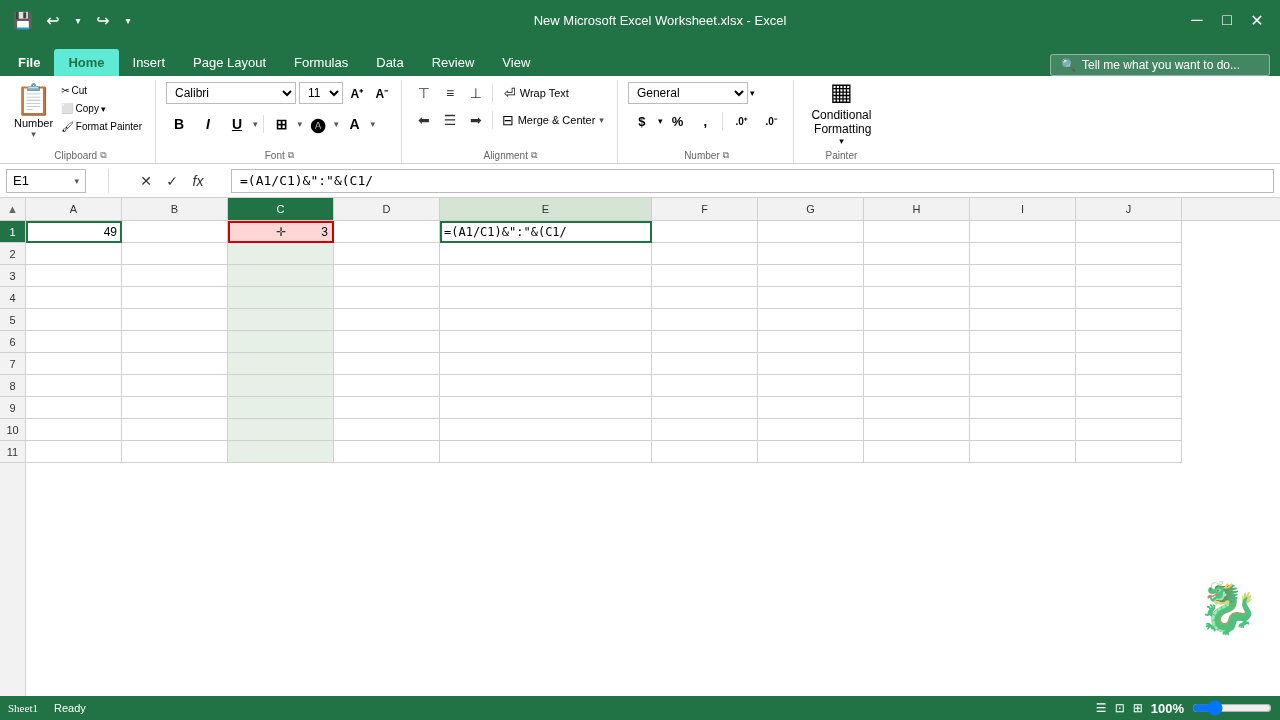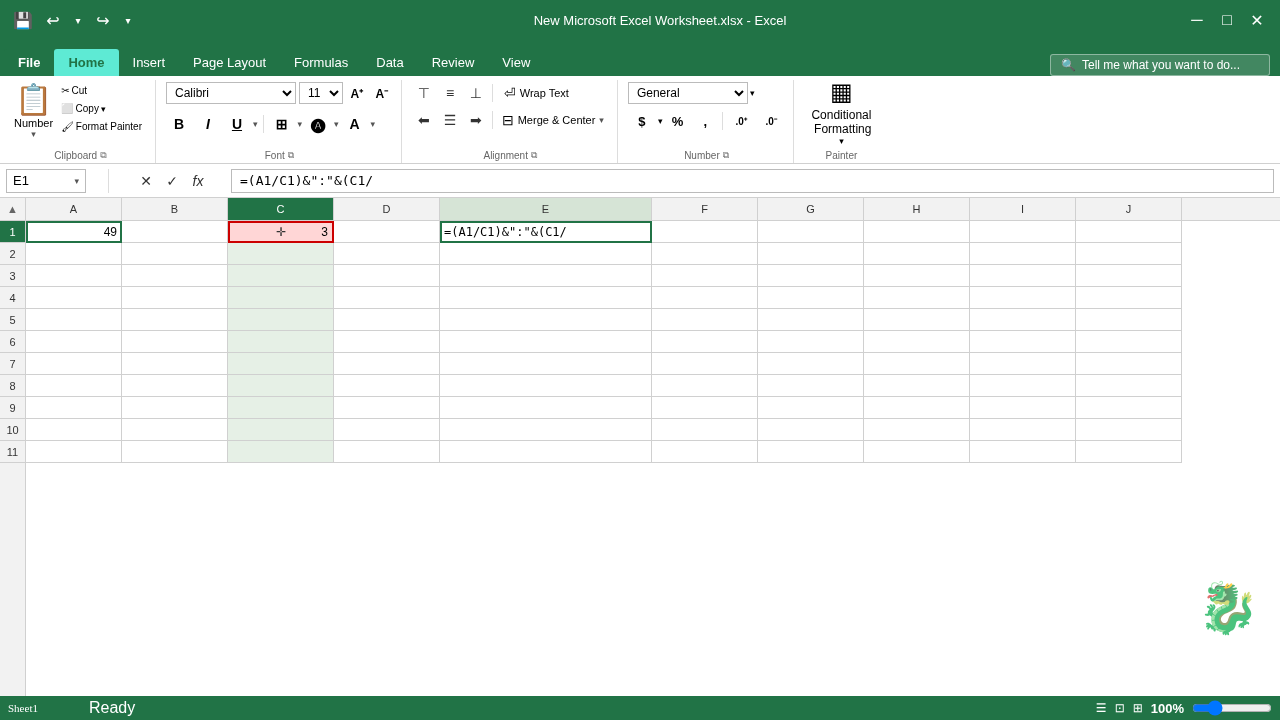--- a/index.html
+++ b/index.html
@@ -609,21 +609,21 @@
       <div class="cell col-I"></div>
       <div class="cell col-J"></div>
     </div>
   </div>
 
   <div class="watermark">🐉</div>
 </div>
 
 <div style="position:fixed;bottom:0;left:0;right:0;height:24px;background:#217346;display:flex;align-items:center;padding:0 8px;gap:16px;">
   <span style="color:#fff;font-size:11px;font-family:Liberation Serif, serif;">Sheet1</span>
-  <span style="color:#fff;font-size:16px;margin-left:35px;">Ready</span>
+  <span style="color:#fff;font-size:11px;">Ready</span>
   <div style="margin-left:auto;display:flex;align-items:center;gap:8px;">
     <span style="color:#fff;font-size:12px;">☰</span>
     <span style="color:#fff;font-size:12px;">⊡</span>
     <span style="color:#fff;font-size:12px;">⊞</span>
     <span style="color:#fff;font-size:13px;font-weight:bold;">100%</span>
     <input type="range" min="10" max="400" value="100" style="width: 80px;">
   </div>
 </div>
 
 </body></html>

